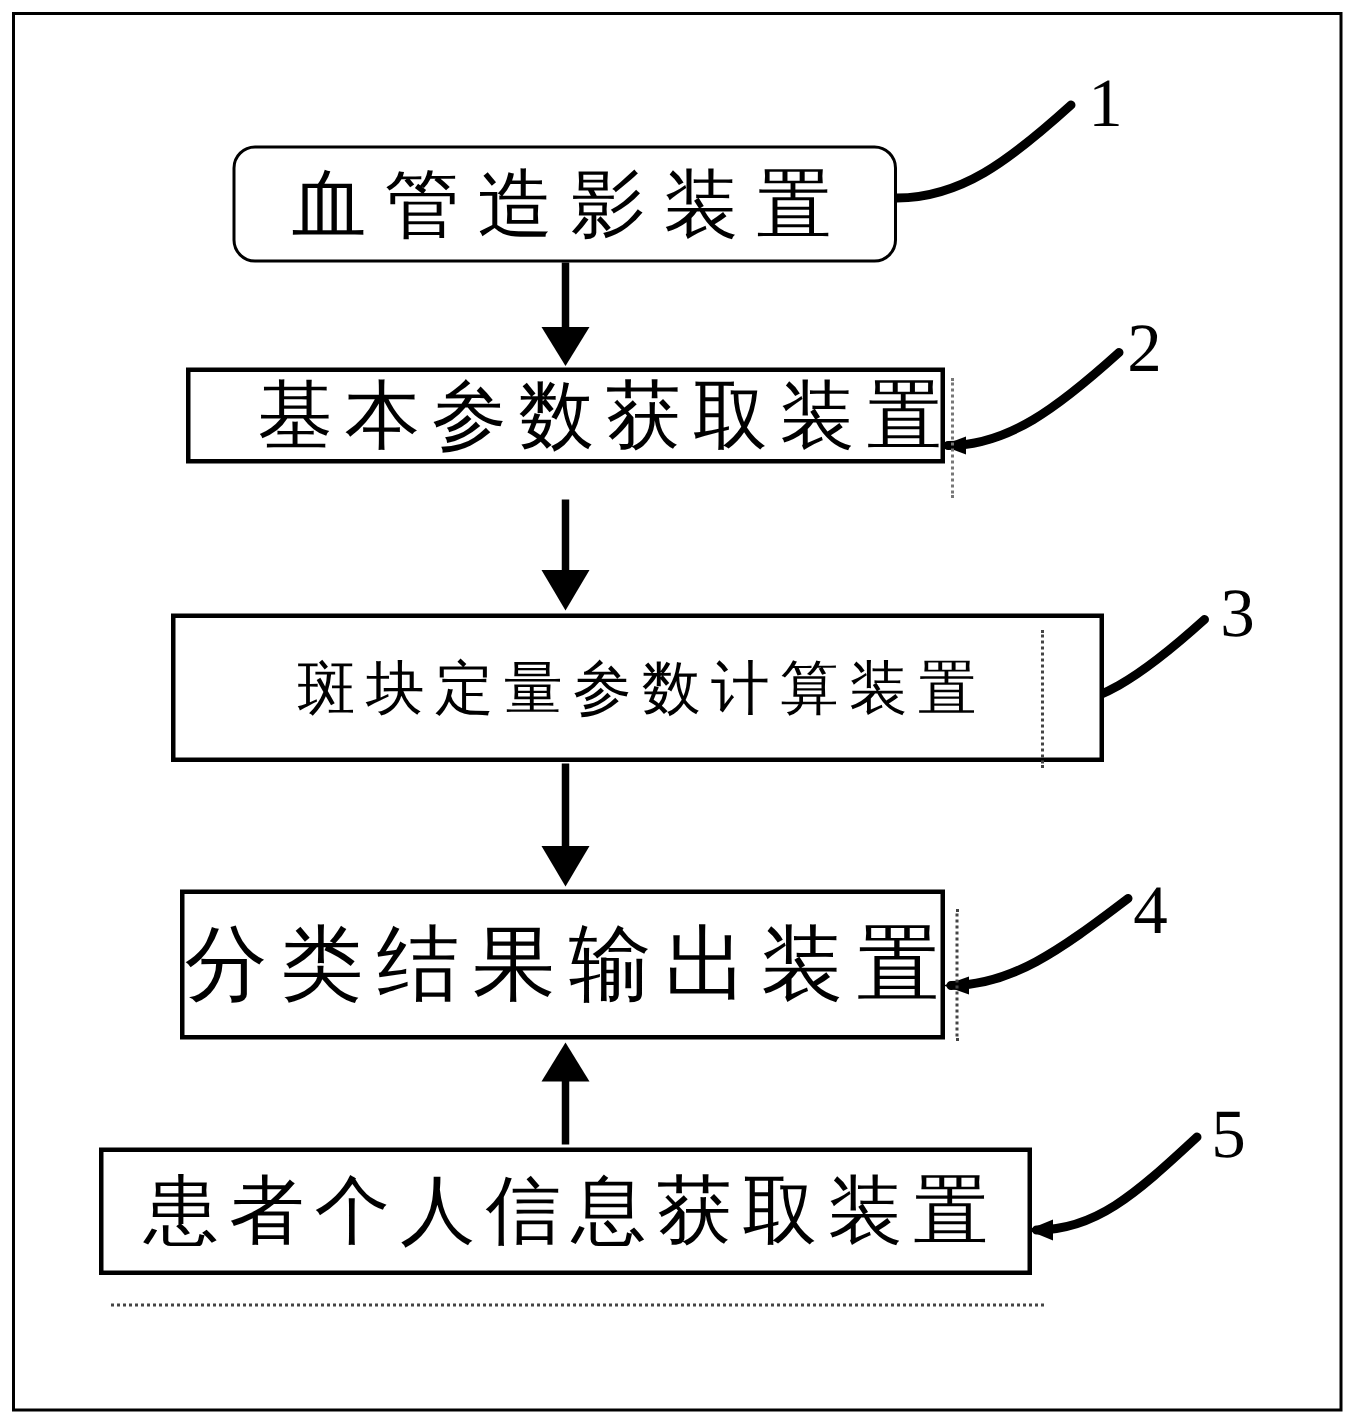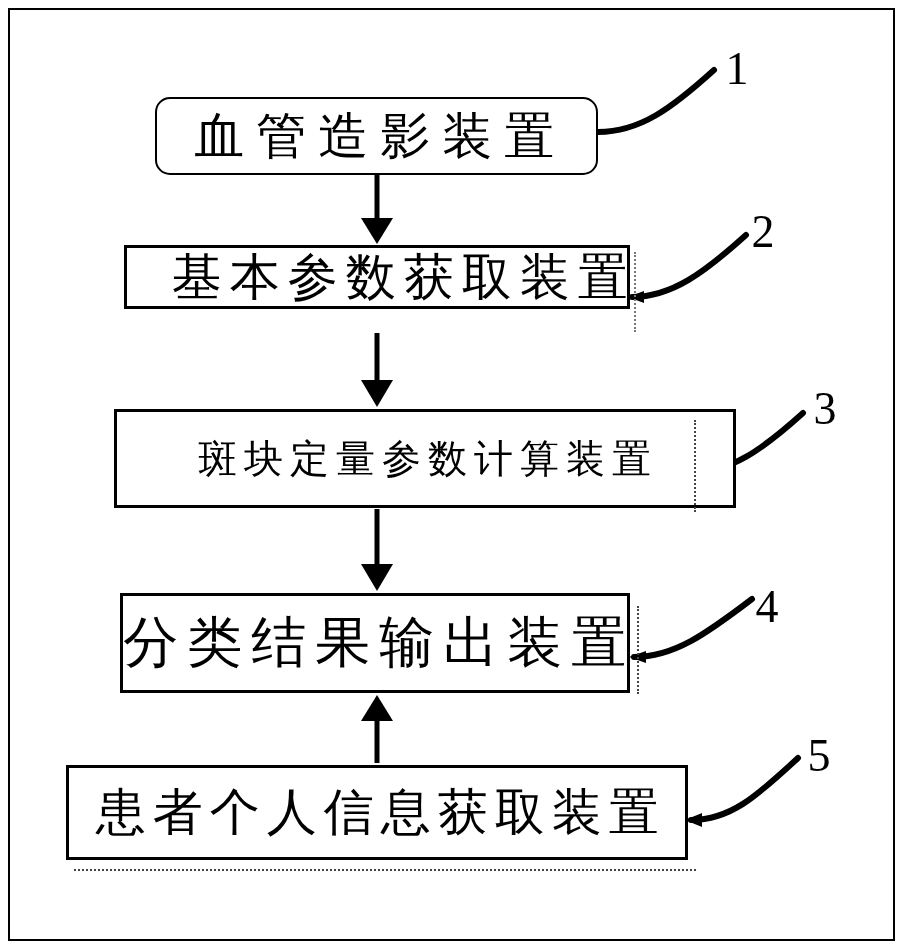--- a/index.html
+++ b/index.html
@@ -32,21 +32,21 @@
     justify-content: center;
     text-align: center;
     color: #000000;
     box-sizing: border-box;
     white-space: nowrap;
   }
   .box-1 { left: 155px; top:  97px; width: 443px; height: 78px; border-width: 2px; font-size: 50px; letter-spacing: 12px; border-radius: 15px; }
   .box-2 { left: 124px; top: 245px; width: 506px; height: 64px; font-size: 50px; letter-spacing: 8px; padding-left: 46px; }
   .box-3 { left:  66px; top: 409px; width: 622px; height: 99px; font-size: 39px; letter-spacing: 7px; margin-left: 48px; }
   .box-4 { left: 120px; top: 593px; width: 510px; height: 100px; font-size: 55px; letter-spacing: 9px; }
-  .box-5 { left:  66px; top: 765px; width: 622px; height: 95px; font-size: 50px; letter-spacing: 7px; }
+  .box-5 { left:  66px; top: 765px; width: 622px; height: 85px; font-size: 50px; letter-spacing: 7px; }
   .flow-box .label { display: inline-block; text-indent: 0; margin-right: -0.15em; }
 
   svg.lines {
     position: absolute;
     left: 0;
     top: 0;
     width: 904px;
     height: 952px;
     pointer-events: none;
   }

